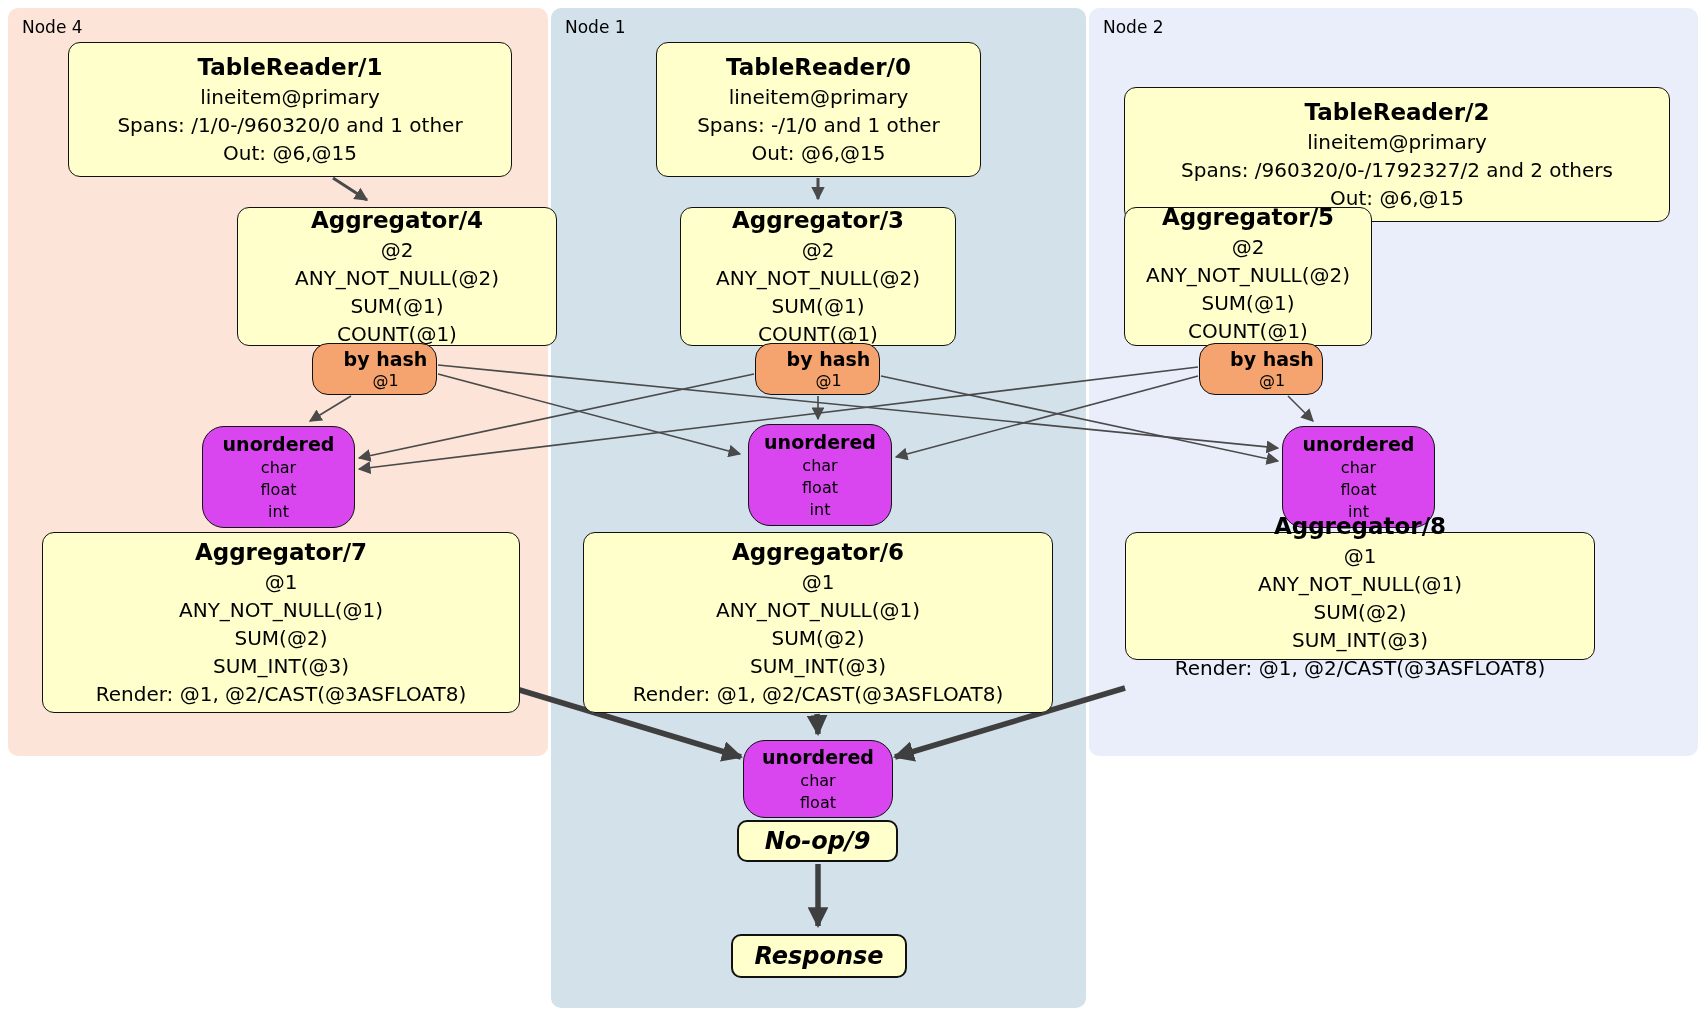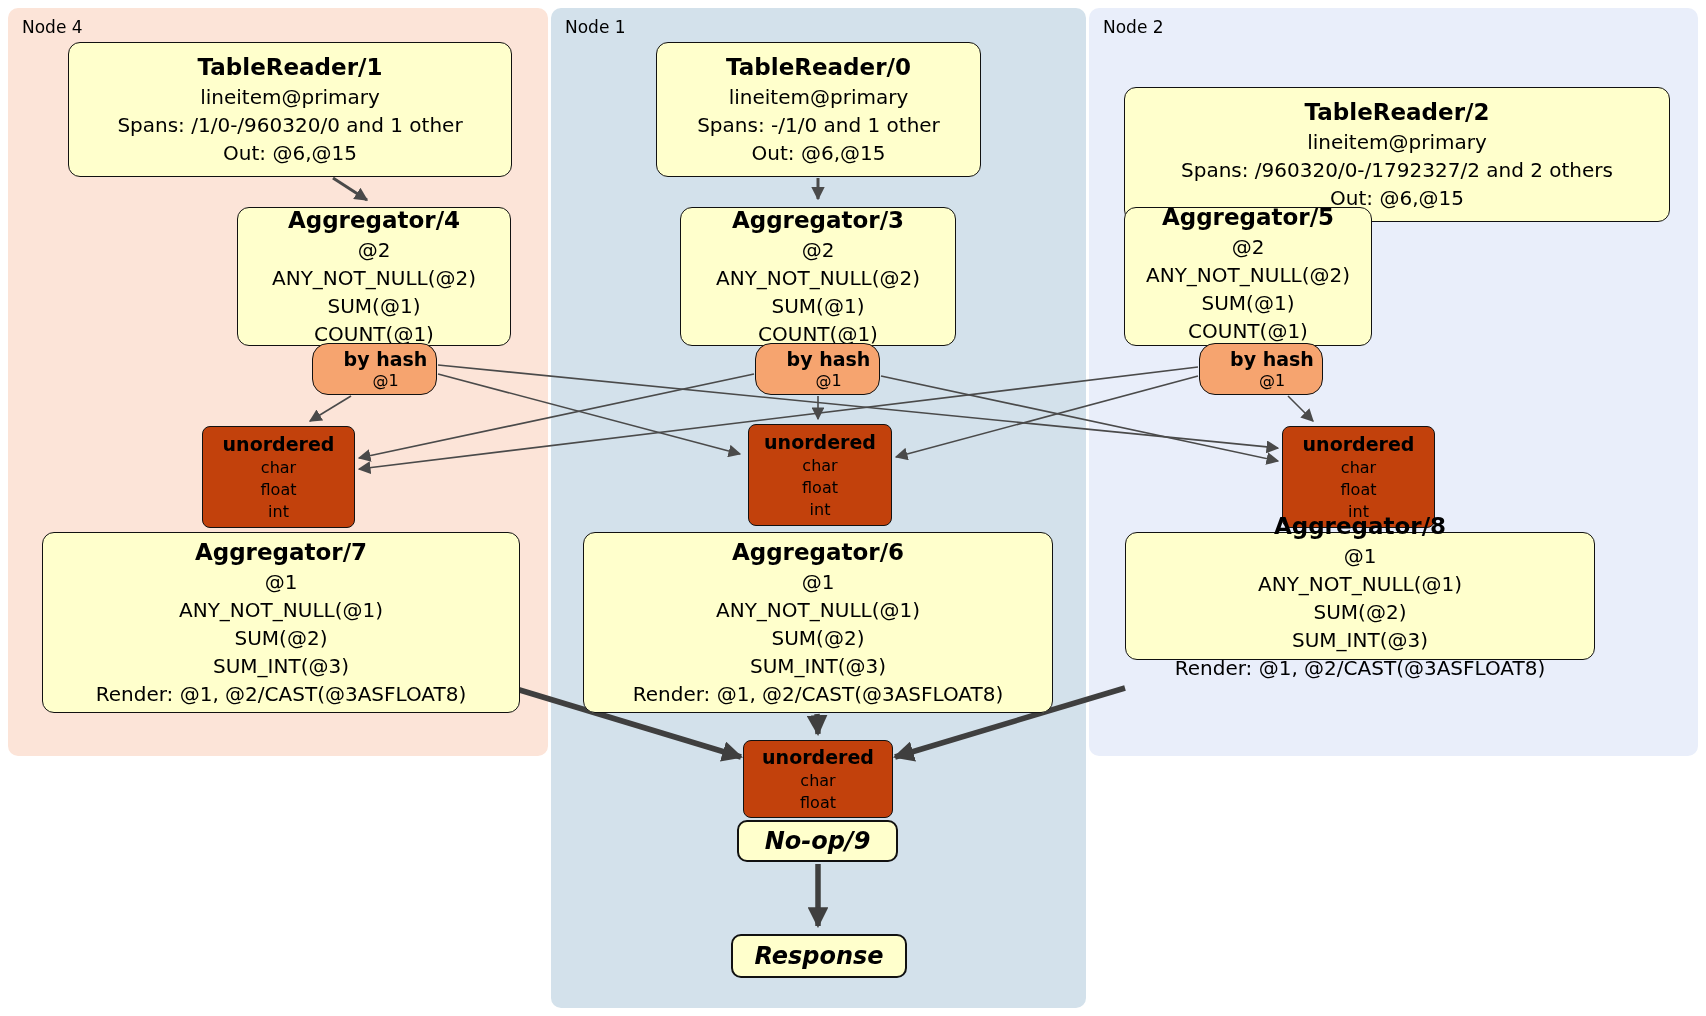--- a/index.html
+++ b/index.html
@@ -13,21 +13,21 @@
   .box{
     position:absolute;display:flex;flex-direction:column;justify-content:center;
     align-items:center;text-align:center;box-sizing:border-box;z-index:2;white-space:nowrap;
   }
   .proc{background:#ffffcc;border:1.6px solid #111;border-radius:12px;}
   .proc .title{font-size:23px;font-weight:bold;line-height:31px;}
   .proc .row{font-size:20px;line-height:28px;}
   .router{background:#f6a46f;border:1.6px solid #111;border-radius:16px;z-index:3;padding-left:22px;}
   .router .title{font-size:19px;font-weight:bold;line-height:23px;}
   .router .detail{font-size:16px;line-height:19px;}
-  .sync{background:#c2410c;border:1.6px solid #111;border-radius:8px;}
+  .sync{background:#d946ef;border:1.6px solid #111;border-radius:22px;}
   .sync .title{font-size:19px;font-weight:bold;line-height:25px;}
   .sync .row{font-size:16px;line-height:22px;}
   .pill{background:#ffffcc;border:2px solid #111;border-radius:10px;}
   .pill .title{font-size:24px;font-weight:bold;line-height:28px;font-style:italic;}
 </style>
 </head>
 <body>
 
 <div class="canvas">
 
@@ -79,21 +79,21 @@
       <line x1="818" y1="864" x2="818" y2="926" marker-end="url(#arrow-l)"></line>
     </g>
   </svg>
 
   <div class="box proc" style="left:68px;top:42px;width:444px;height:135px;">
     <div class="title">TableReader/1</div>
     <div class="row">lineitem@primary</div>
     <div class="row">Spans: /1/0-/960320/0 and 1 other</div>
     <div class="row">Out: @6,@15</div>
   </div>
-  <div class="box proc" style="left:237px;top:207px;width:274px;height:139px;">
+  <div class="box proc" style="left:237px;top:207px;width:320px;height:139px;">
     <div class="title">Aggregator/4</div>
     <div class="row">@2</div>
     <div class="row">ANY_NOT_NULL(@2)</div>
     <div class="row">SUM(@1)</div>
     <div class="row">COUNT(@1)</div>
   </div>
   <div class="box router" style="left:312px;top:343px;width:125px;height:52px;">
     <div class="title">by hash</div>
     <div class="detail">@1</div>
   </div>

